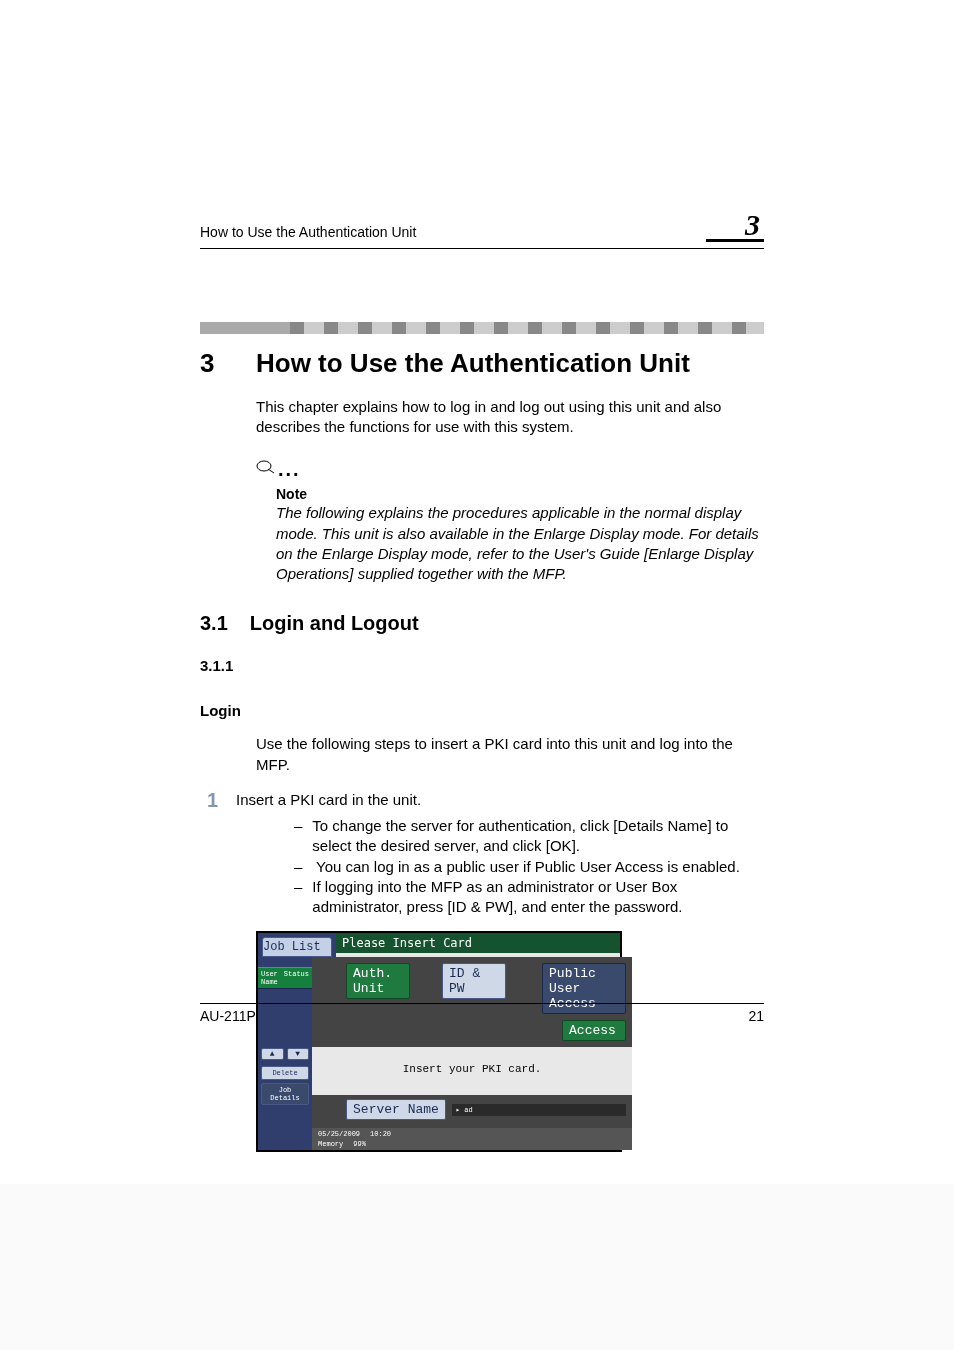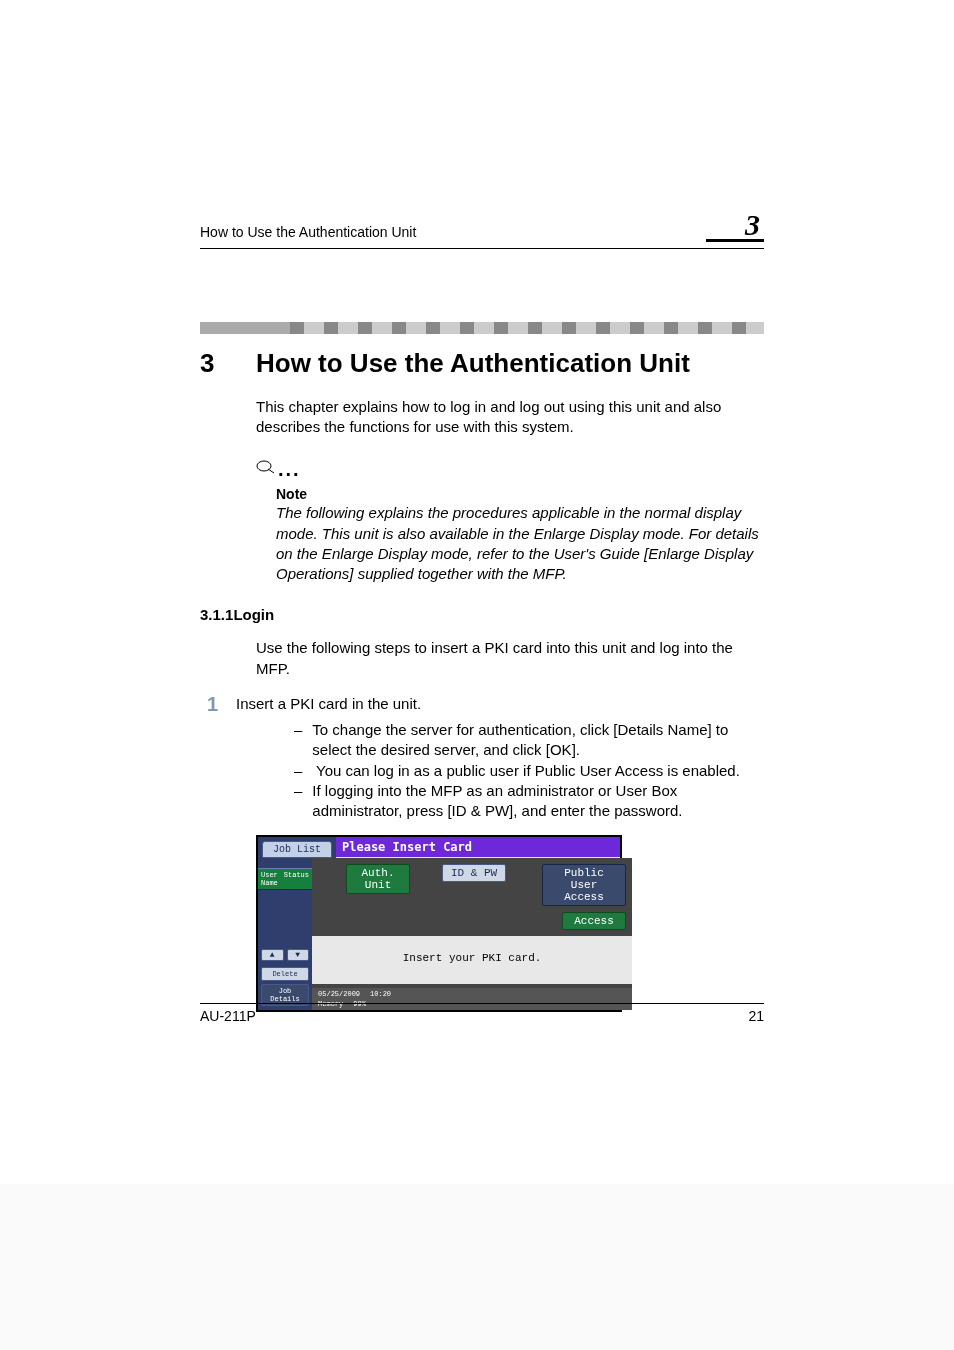--- a/index.html
+++ b/index.html
@@ -122,20 +122,22 @@
     font-weight: bold;
     margin: 28px 0 8px 0;
     display: flex;
     gap: 22px;
   }
   h3.subsection {
     font-size: 15px;
     font-weight: bold;
     margin: 22px 0 6px 0;
     display: flex;
+    gap: 28px;
+    flex-direction: column;
   }
   .step-row {
     display: flex;
     gap: 18px;
     margin: 10px 0 6px 0;
     font-size: 15px;
   }
   .step-num {
     color: #7f99b3;
     font-size: 20px;
@@ -177,41 +179,40 @@
     background: #e8e8e8;
     position: relative;
     box-sizing: border-box;
   }
   .ss-tab {
     margin: 4px 4px 0 4px;
     background: #c3d0e6;
     color: #1b2a55;
     border: 1px solid #4a5a88;
     border-radius: 3px 3px 0 0;
-    font-size: 10px;
-    text-align: center;
+    font-size: 12px;
     padding: 2px 0;
   }
   .ss-title {
-    background: #6d28d9;
+    background: #14532d;
     color: #fff;
     font-family: "Lucida Console", monospace;
     font-size: 12px;
     padding: 3px 6px;
-    font-weight: bold;
+    font-weight: normal;
   }
   .ss-button {
     display: inline-block;
     background: #cfd8e6;
     color: #1b2a55;
     border: 1px solid #4a5a88;
     border-radius: 2px;
-    font-size: 11px;
+    font-size: 13px;
     padding: 2px 6px;
-    text-align: center;
+    text-align: left;
     margin-left: 28px;
   }
   .ss-button.green {
     background: #1e7a3e;
     color: #fff;
     border-color: #0e4a22;
   }
   .ss-button.dark {
     background: #3a4a6d;
     color: #fff;
@@ -341,20 +342,24 @@
       <span class="note-icon">
         <svg width="20" height="16" viewBox="0 0 20 16">
           <ellipse cx="8" cy="8" rx="7" ry="5" fill="none" stroke="#000" stroke-width="1"></ellipse>
           <line x1="12" y1="11" x2="18" y2="15" stroke="#000" stroke-width="1"></line>
         </svg>
       </span><span class="note-dots">...</span>
       <div class="note-label">Note</div>
       <div class="note-text">The following explains the procedures applicable in the normal display mode. This unit is also available in the Enlarge Display mode. For details on the Enlarge Display mode, refer to the User's Guide [Enlarge Display Operations] supplied together with the MFP.</div>
     </div>
 
+    <h2 class="section">
+      <span>3.1</span>
+      <span>Login and Logout</span>
+    </h2>
 
     <h3 class="subsection">
       <span>3.1.1</span>
       <span>Login</span>
     </h3>
 
     <p class="body-indent">Use the following steps to insert a PKI card into this unit and log into the MFP.</p>
 
     <div class="body-indent step-row">
       <span class="step-num">1</span>
@@ -407,20 +412,24 @@
             <span class="ss-button" style="min-width:50px;">ID &amp; PW</span>
             <span style="flex:1;"></span>
             <span class="ss-button dark" style="min-width:70px;">Public User Access</span>
           </div>
           <div style="background:#444;padding:0 6px 6px 6px;text-align:right;">
             <span class="ss-button green" style="min-width:50px;">Access</span>
           </div>
           <div style="background:#e8e8e8;">
             <div class="ss-msg">Insert your PKI card.</div>
           </div>
+          <div class="ss-server-row">
+            <span class="ss-button" style="min-width:50px;">Server Name</span>
+            <div class="ss-server-field">▸ <span>ad</span></div>
+          </div>
           <div style="background:#444;height:4px;"></div>
           <div class="ss-footer">
             <span>05/25/2009</span>
             <span>10:20</span>
           </div>
           <div class="ss-footer" style="padding-top:0;">
             <span>Memory</span>
             <span>99%</span>
           </div>
         </div>

